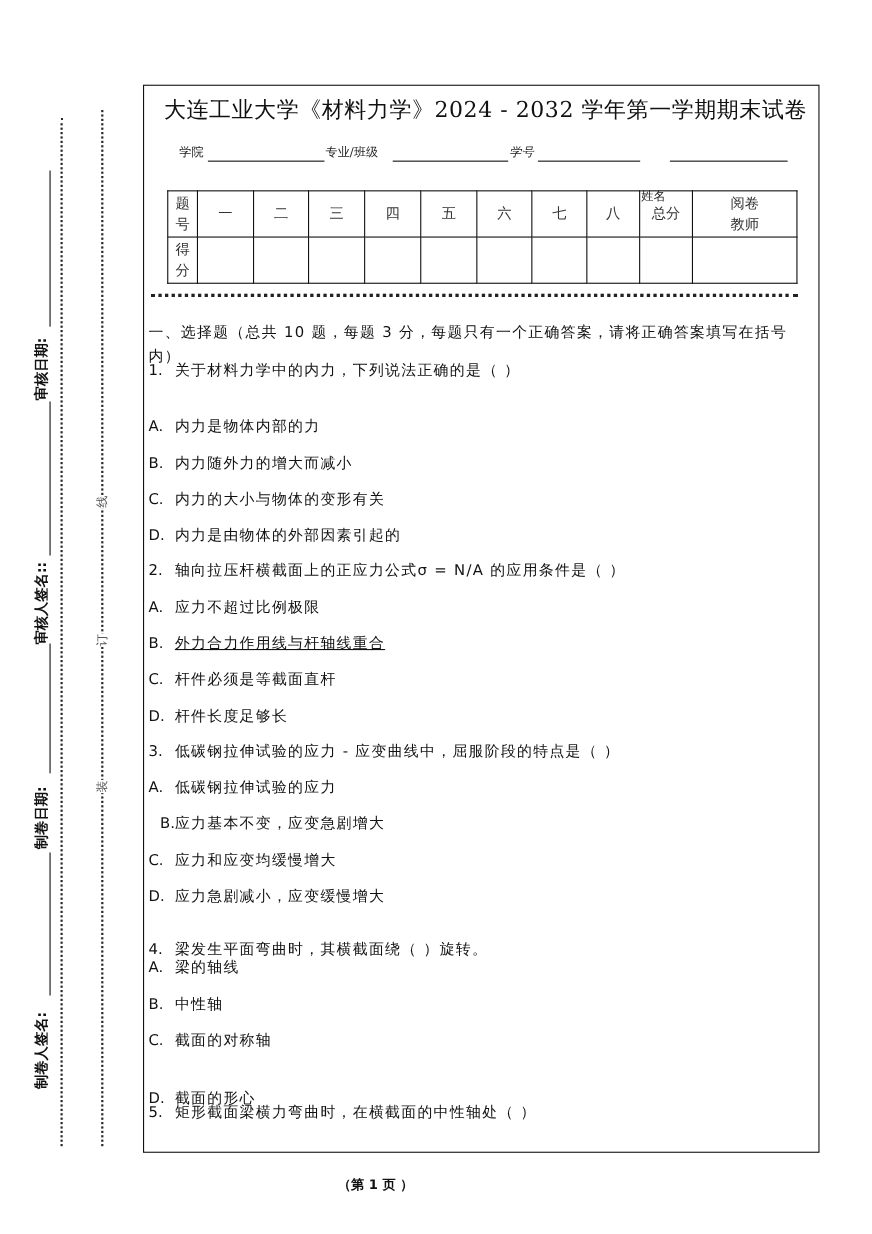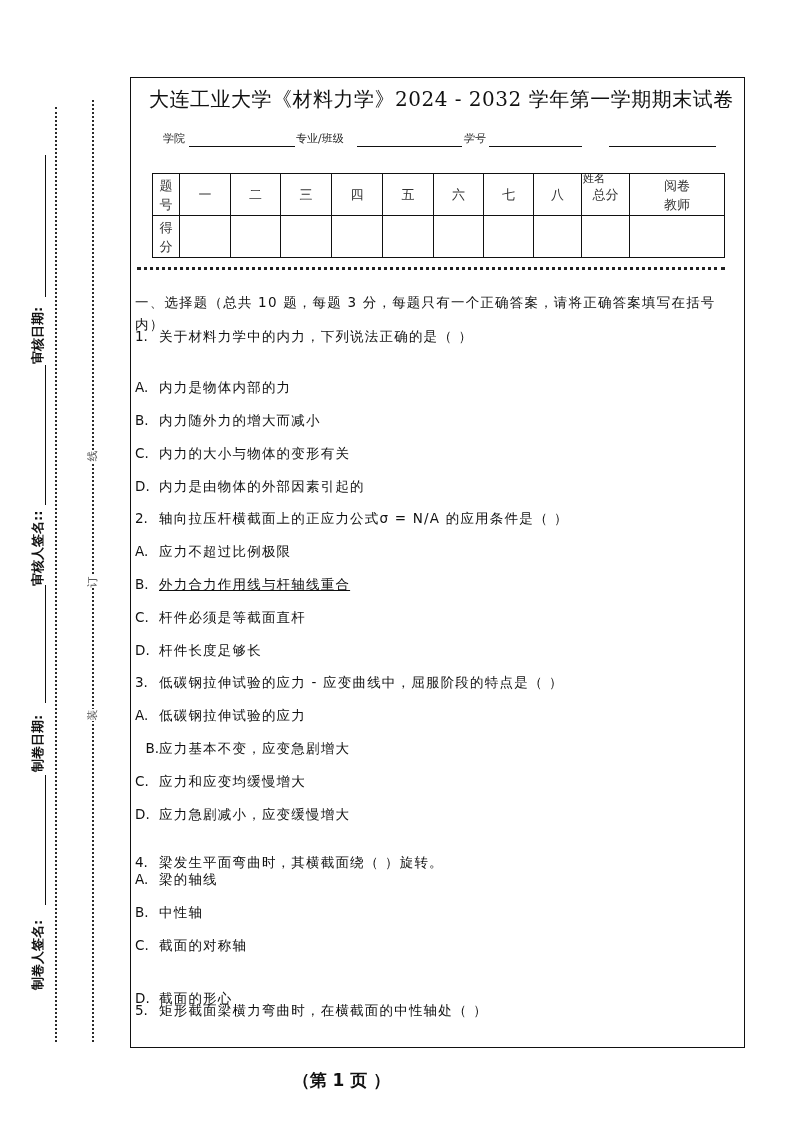--- a/index.html
+++ b/index.html
@@ -56,21 +56,21 @@
     position: absolute; left: 135px; white-space: nowrap;
     font-size: 13.5px; color: #111; letter-spacing: 1.2px;
     font-family: "DejaVu Sans", "Liberation Sans", sans-serif;
   }
   .q .lbl { display: inline-block; width: 24px; letter-spacing: 0; }
   .intro { position: absolute; left: 135px; width: 604px; font-size: 13.5px; line-height: 22px;
     letter-spacing: 1.2px; color: #111; font-family: "DejaVu Sans", "Liberation Sans", sans-serif; }
 
   .footer {
     position: absolute; left: 0; width: 683px; top: 1069px; text-align: center;
-    font-size: 17px; font-weight: bold; color: #111;
+    font-size: 12px; font-weight: bold; color: #111;
     font-family: "DejaVu Sans", "Liberation Sans", sans-serif;
   }
 </style>
 </head>
 <body>
 
 <div>
 
   <div class="sig-line" style="left:45px; top:155px; height:142px;"></div>
   <div class="sig-line" style="left:45px; top:365px; height:140px;"></div>

